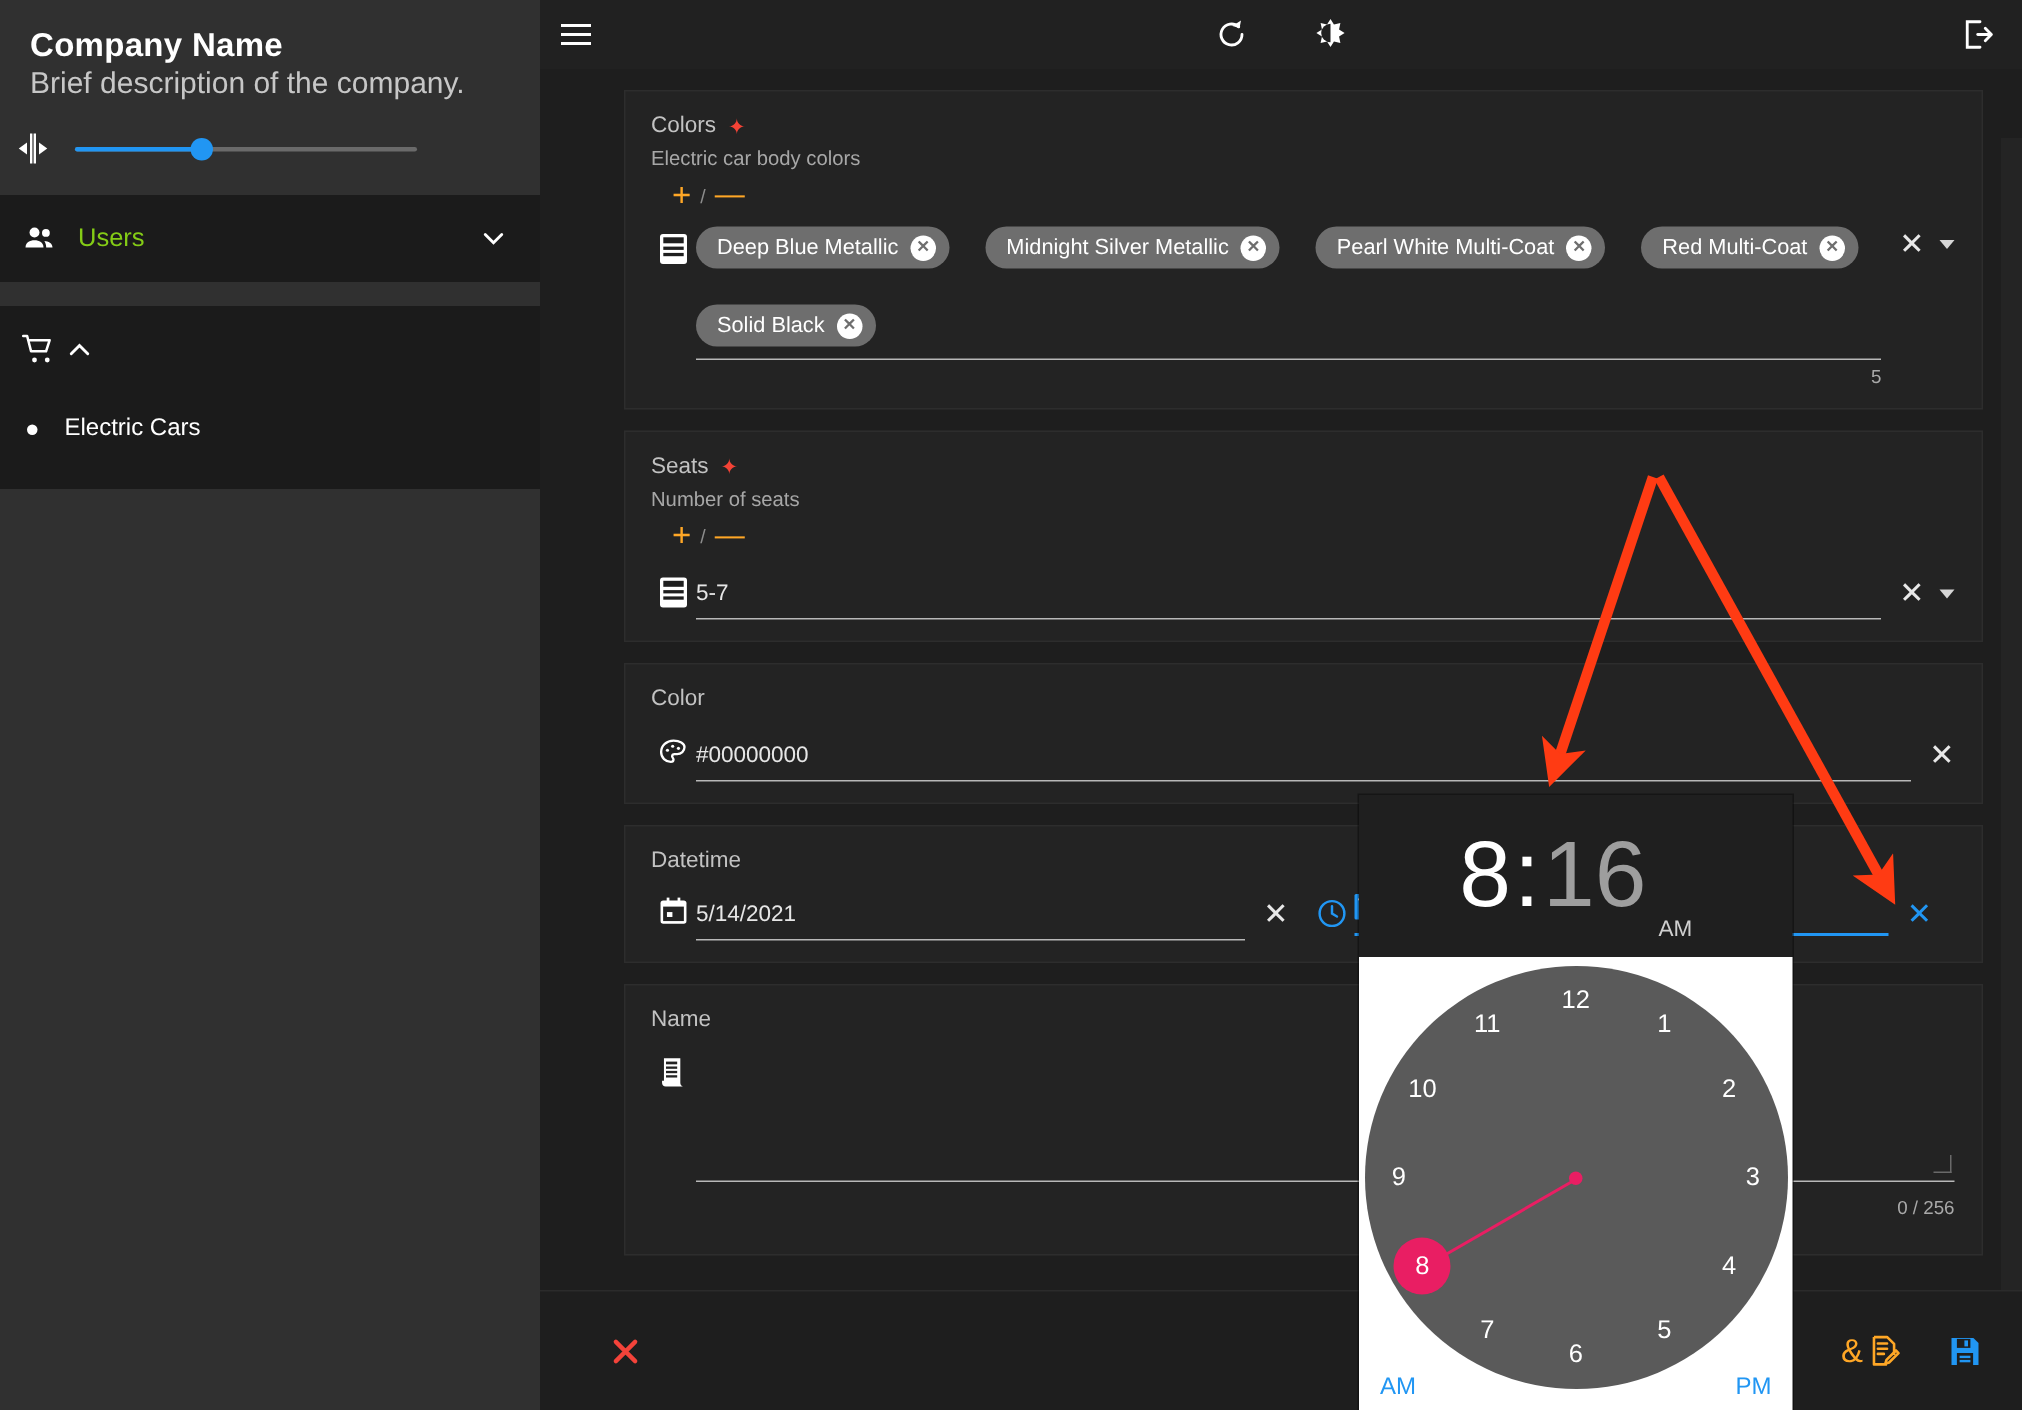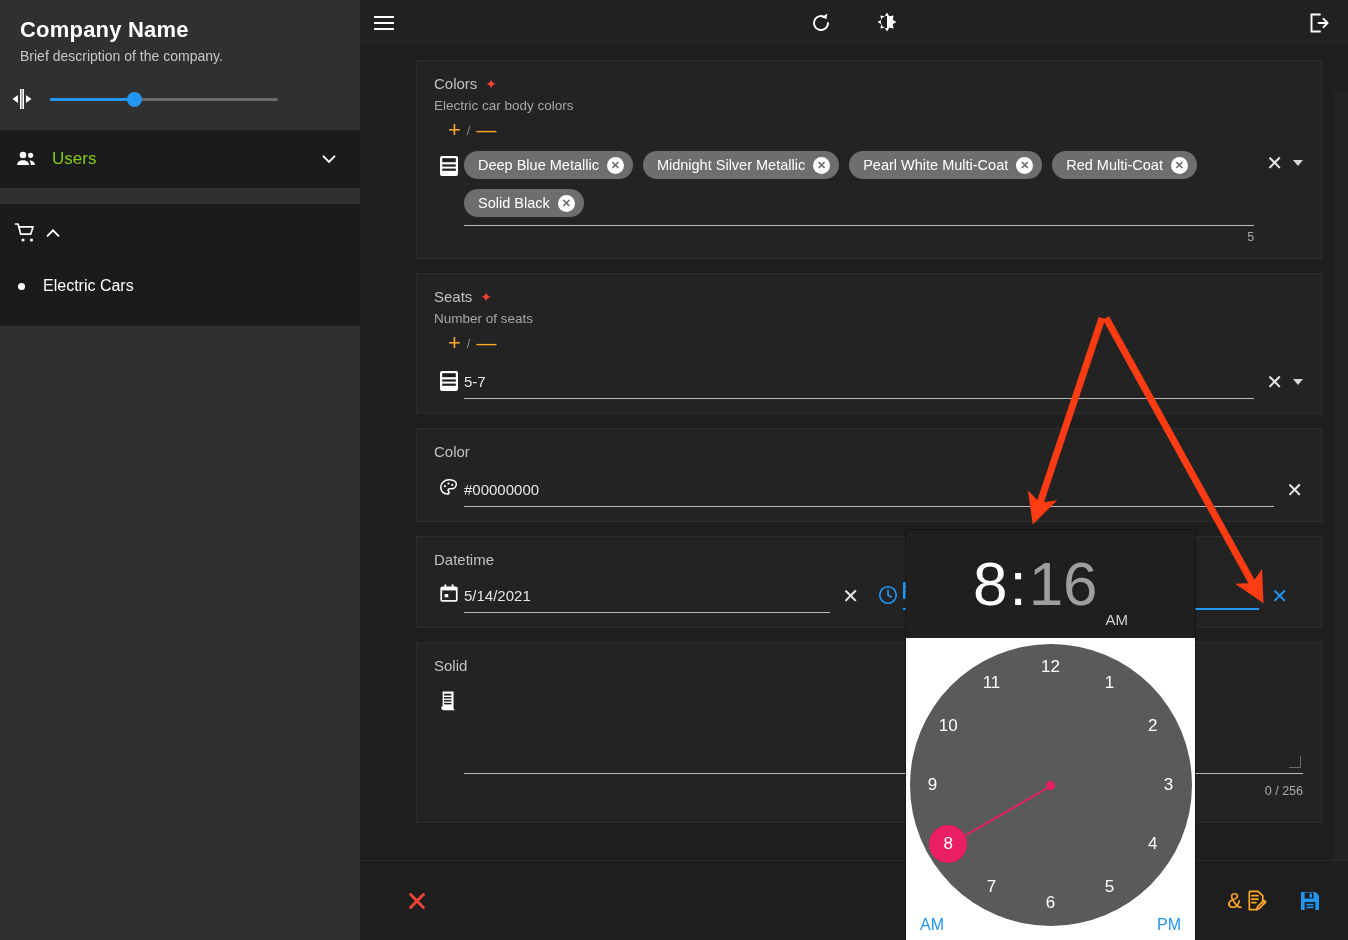--- a/index.html
+++ b/index.html
@@ -17,21 +17,21 @@
     background: #303030;
     flex: 0 0 360px;
     position: relative;
   }
   .brand { padding: 16px 20px 0 20px; }
   .brand-title {
     font-size: 22px; font-weight: bold; color: #ffffff;
     letter-spacing: .2px; line-height: 28px;
   }
   .brand-sub {
-    font-size: 14px; color: #c7c7c7; margin-top: 3px; line-height: 18px;
+    font-size: 20px; color: #c7c7c7; margin-top: 3px; line-height: 18px;
   }
   .slider-row {
     display: flex; align-items: center;
     padding: 20px 20px 0 8px; gap: 14px;
   }
   .slider-icon { width: 28px; height: 28px; display:flex; align-items:center; justify-content:center; }
   .slider-track {
     position: relative; flex: 1; height: 18px; display: flex; align-items: center;
     max-width: 228px;
   }
@@ -97,21 +97,21 @@
   .addrem .plus { color:#ffa726; font-size: 22px; line-height: 1; }
   .addrem .slash { color:#8c8c8c; font-size: 13px; }
   .addrem .minus { color:#ffa726; font-size: 20px; line-height: 1; }
 
   .field-row { display: flex; align-items: flex-start; margin-top: 8px; }
   .field-icon { width: 30px; flex: 0 0 30px; display:flex; align-items:flex-start; justify-content:center; padding-top: 6px; }
   .field-body { flex: 1; min-width: 0; position: relative; }
   .underline { height:1px; background:#b8b8b8; margin-top: 8px; }
   .underline.blue { background:#2196f3; height:2px; }
 
-  .chips { display:flex; flex-wrap: wrap; gap: 10px; padding-top: 2px; }
+  .chips { display:flex; flex-wrap: wrap; gap: 24px; padding-top: 2px; }
   .chip {
     display:inline-flex; align-items:center; gap:8px;
     background:#6e6e6e; color:#ffffff; border-radius: 16px;
     padding: 5px 9px 5px 14px; font-size: 14.5px; line-height: 18px;
     cursor: pointer;
   }
   .chip-x {
     width:17px; height:17px; border-radius:50%; background:#ffffff; color:#6e6e6e;
     display:flex; align-items:center; justify-content:center;
     font-size: 11px; font-weight: bold; line-height:1;
@@ -452,21 +452,21 @@
               </div>
               <div class="field-actions">
                 <span class="act-x blue">✕</span>
               </div>
             </div>
           </div>
         </div>
 
         <div class="card">
           <div class="card-title">
-            <span>Solid</span>
+            <span>Name</span>
           </div>
           <div class="field-row" style="margin-top:16px;">
             <div class="field-icon" style="padding-top:0;">
               <svg width="20" height="22" viewBox="0 0 22 24" fill="#fff">
                 <path d="M4 1.5 h12 v18 c0 1.6 .8 2.6 2.4 2.8 H5.4 C3.6 22.3 2.6 21.2 2.6 19.5 V18 H4 Z" fill="#fff"></path>
                 <rect x="5.5" y="4" width="8.2" height="2" fill="#232323"></rect>
                 <rect x="5.5" y="7.6" width="8.2" height="1.7" fill="#232323"></rect>
                 <rect x="5.5" y="10.8" width="8.2" height="1.7" fill="#232323"></rect>
                 <rect x="5.5" y="14" width="8.2" height="1.7" fill="#232323"></rect>
               </svg>

